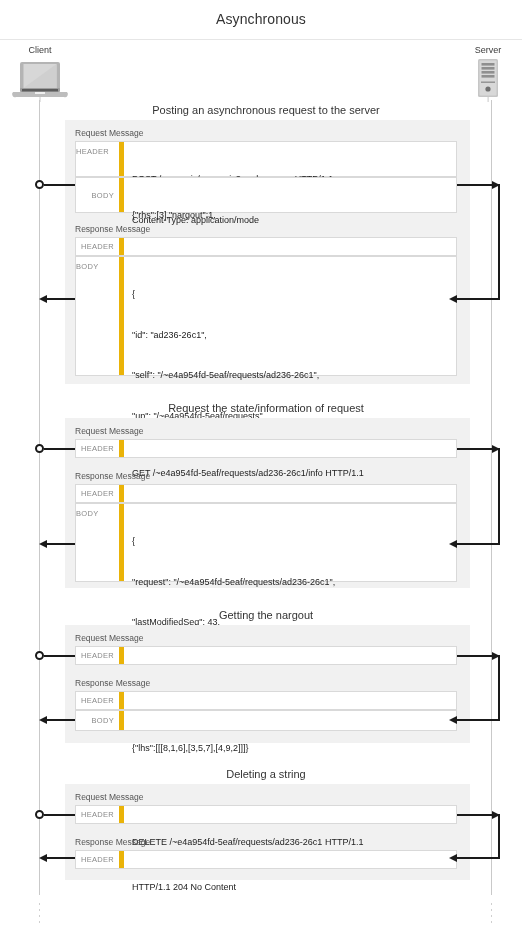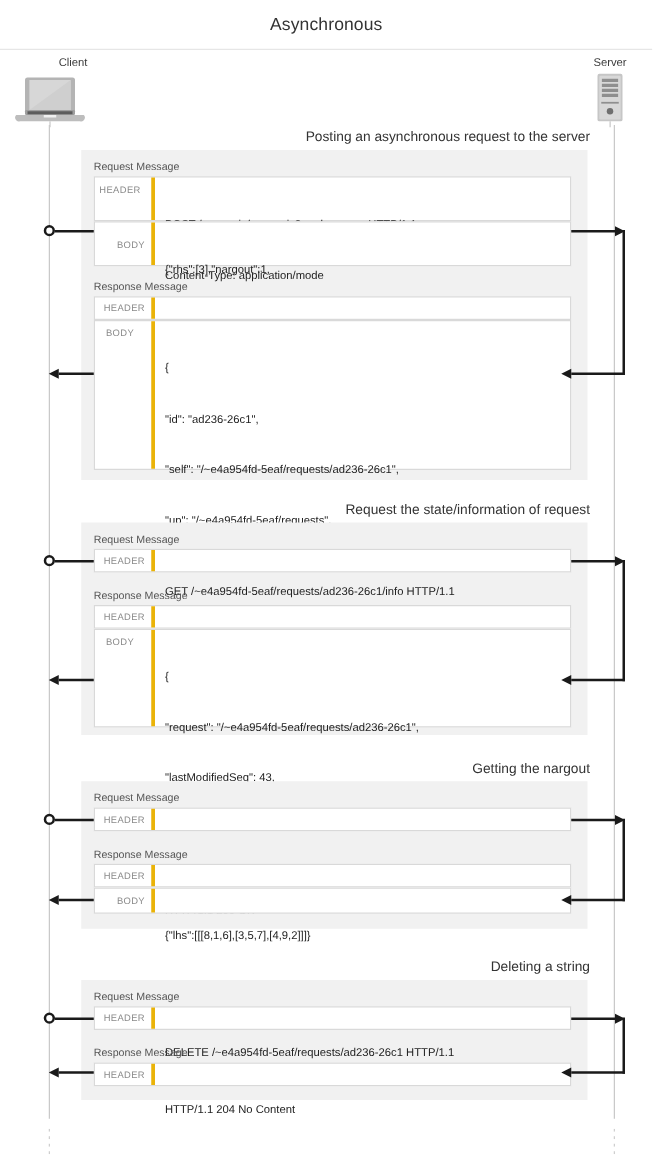--- a/index.html
+++ b/index.html
@@ -35,21 +35,21 @@
   }
 
   
   .actor-label {
     position: absolute;
     font-size: 9px;
     color: #3a3a3a;
     text-align: center;
     white-space: nowrap;
   }
-  #client-label { left: 10px; top: 45px; width: 60px; text-align: right; }
+  #client-label { left: 10px; top: 45px; width: 60px; }
   #server-label { left: 461px; top: 45px; width: 54px; }
 
   #client-icon { position: absolute; left: 10px; top: 58px; width: 60px; height: 44px; }
   #server-icon { position: absolute; left: 470px; top: 58px; width: 36px; height: 44px; }
 
   
   .lifeline-solid {
     position: absolute;
     width: 1px;
     background: #c9c9c9;
@@ -66,21 +66,21 @@
     background-repeat: repeat-y;
   }
   #client-lifeline-dots { left: 39px; top: 903px; }
   #server-lifeline-dots { left: 491px; top: 903px; }
 
   
   .section-title {
     position: absolute;
     left: 60px;
     width: 412px;
-    text-align: right;
+    text-align: center;
     font-size: 11px;
     color: #333333;
     white-space: nowrap;
   }
   .section-panel {
     position: absolute;
     left: 65px;
     width: 405px;
     background: #f1f1f1;
   }
@@ -95,25 +95,25 @@
   
   .msg-table {
     position: absolute;
     background: #ffffff;
     border: 1px solid #d9d9d9;
     display: flex;
   }
   .msg-kind {
     width: 48px;
     flex: 0 0 48px;
-    border-right: 3px solid #eab308;
+    border-right: 5px solid #eab308;
     font-size: 7.5px;
     color: #8a8a8a;
     letter-spacing: .3px;
-    text-align: center;
+    text-align: left;
     padding: 5px 5px 0 0;
     white-space: nowrap;
   }
   .msg-kind.center-v { display: flex; align-items: center; justify-content: flex-end; padding-top: 0; padding-right: 5px; }
   .msg-content {
     flex: 1 1 auto;
     padding: 4px 0 4px 8px;
     font-size: 9px;
     color: #222222;
     line-height: 13.5px;

